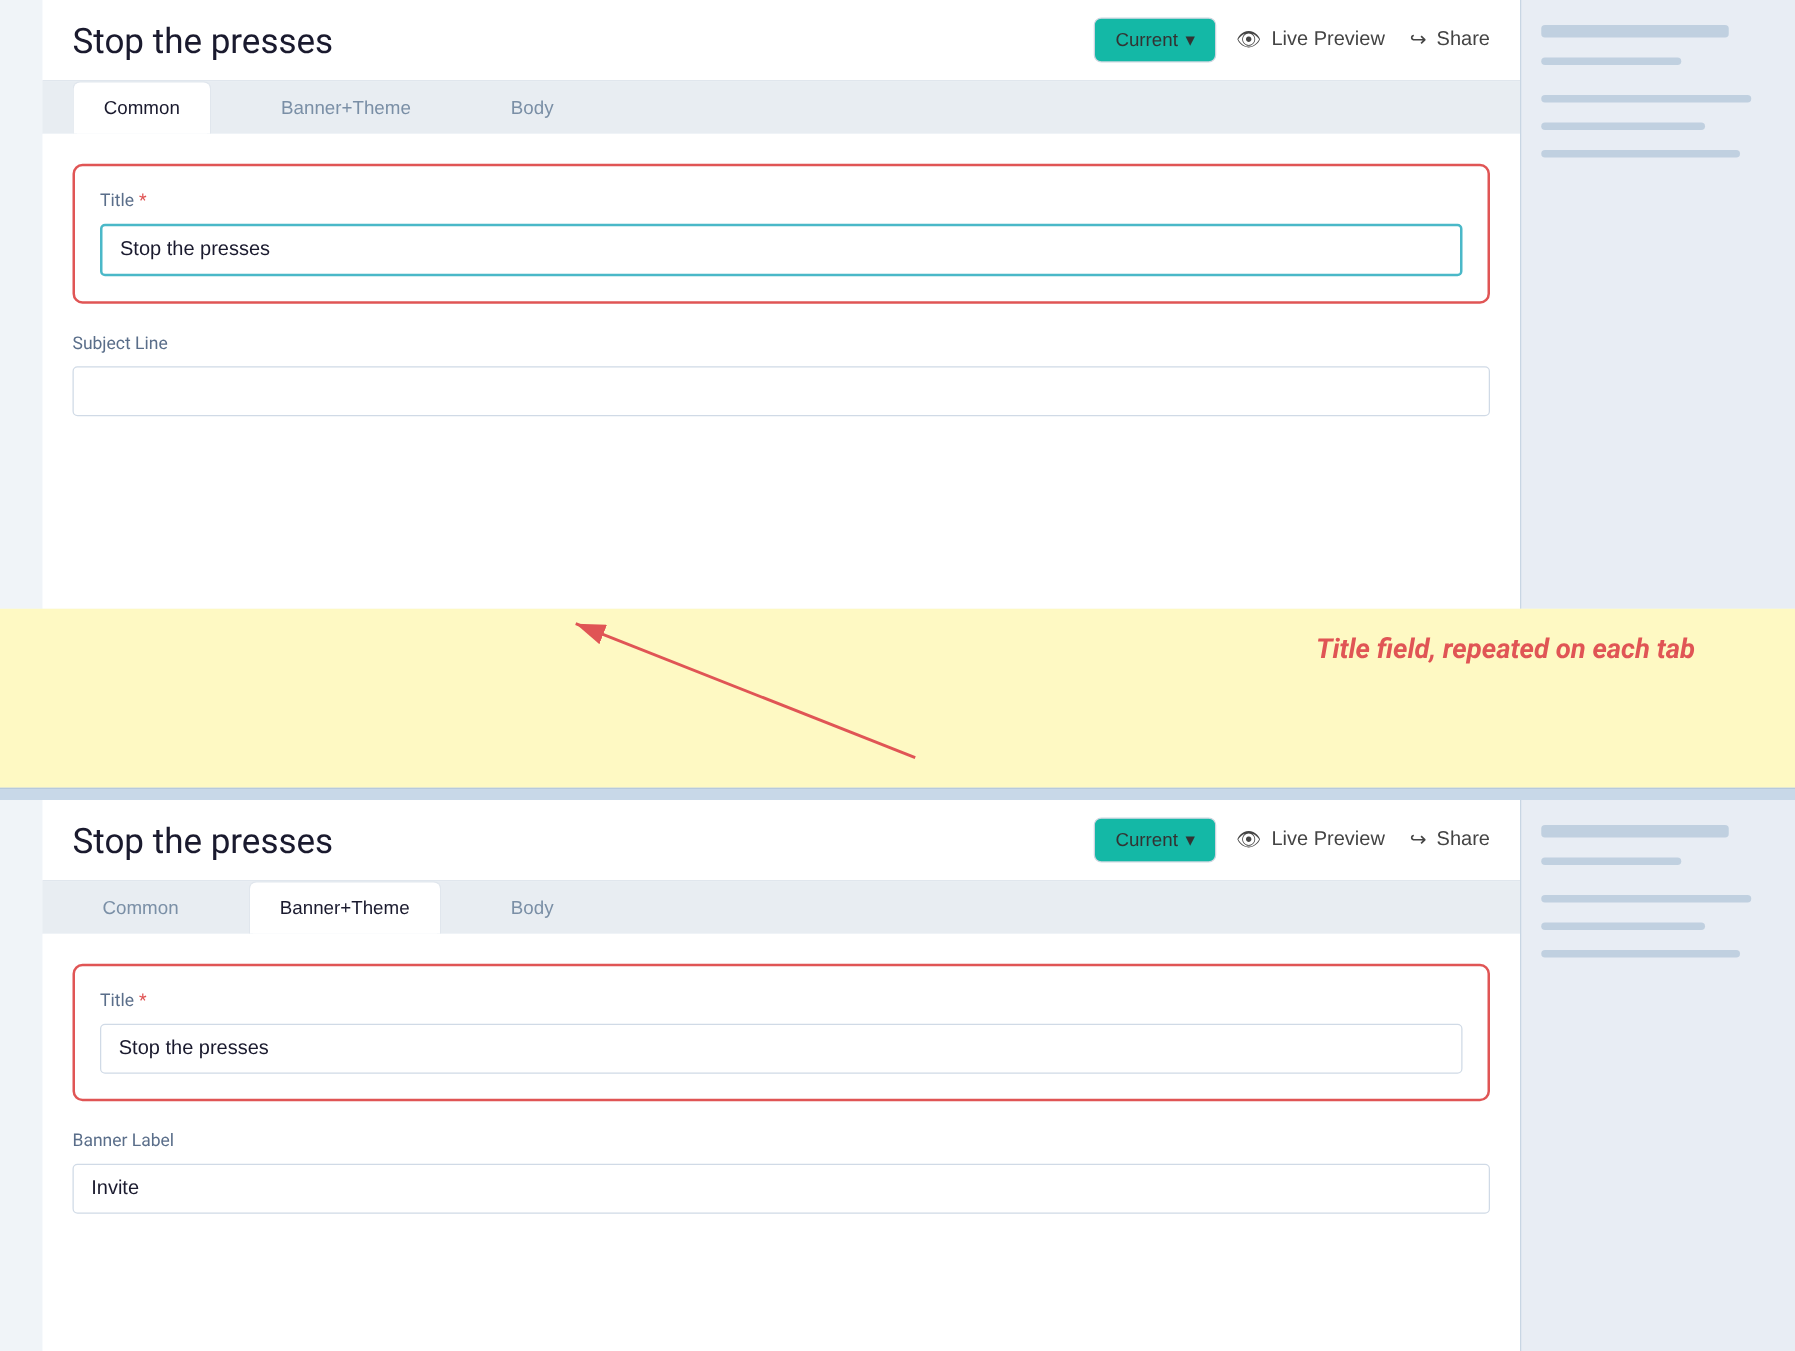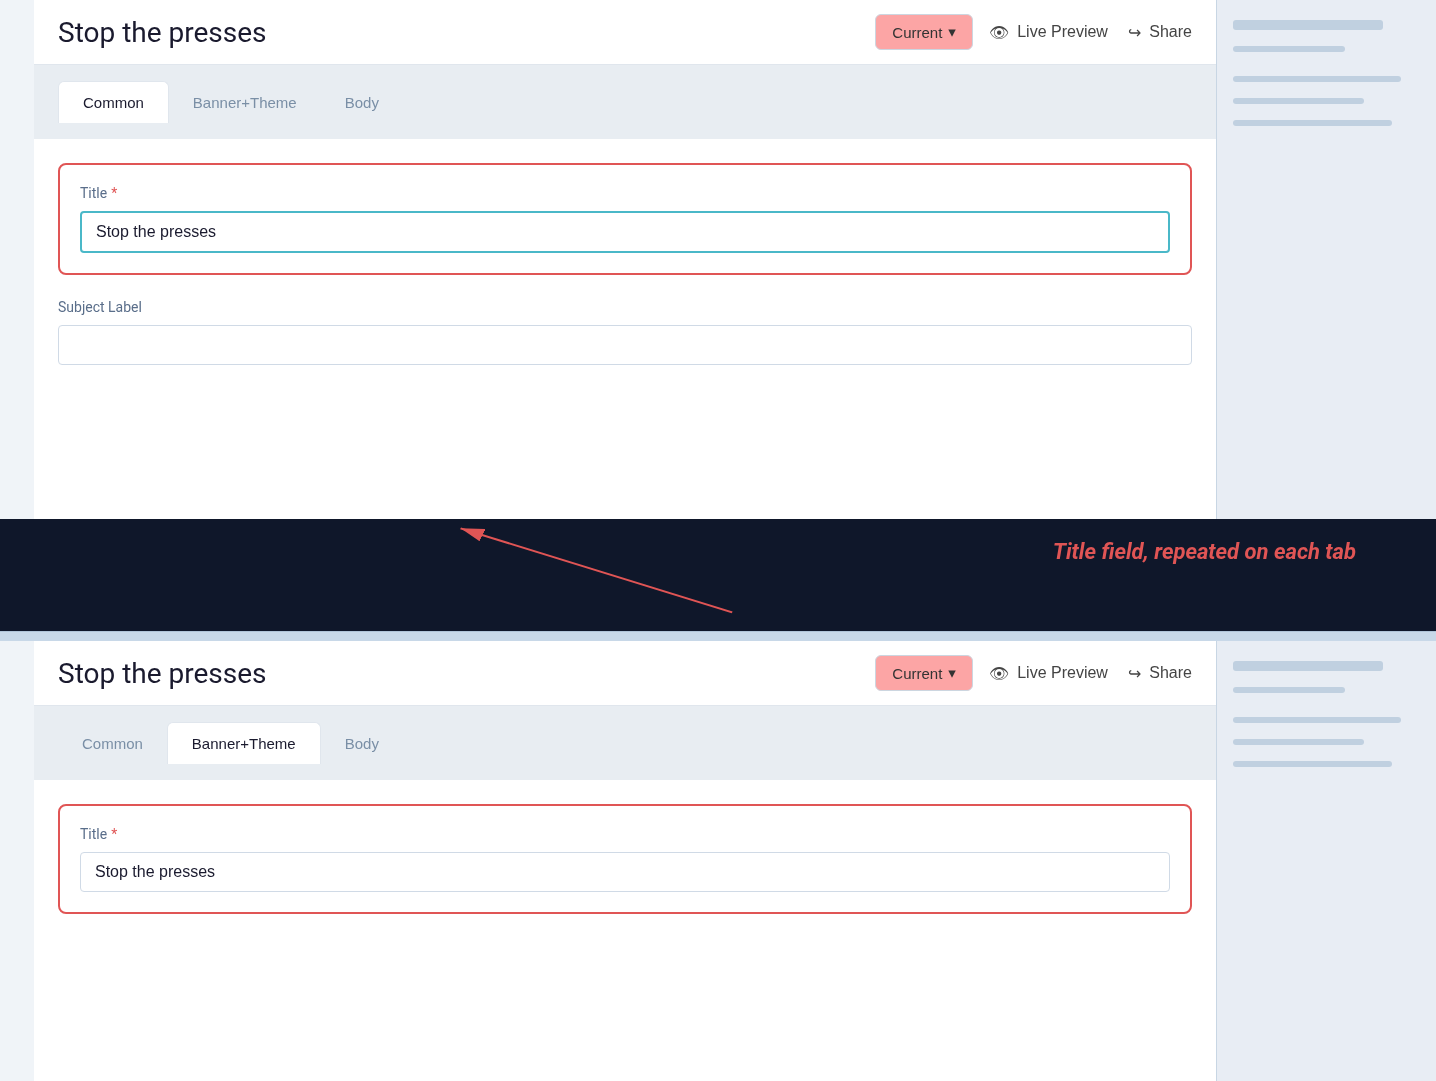--- a/index.html
+++ b/index.html
@@ -27,21 +27,21 @@
       flex: 1;
     }
 
     .version-btn {
       display: flex;
       align-items: center;
       gap: 6px;
       padding: 8px 16px;
       border: 1px solid #ccd6e0;
       border-radius: 6px;
-      background: #fca5a5;
+      background: #14b8a6;
       font-size: 15px;
       color: #333;
       cursor: pointer;
     }
 
     .header-actions {
       display: flex;
       align-items: center;
       gap: 20px;
       margin-left: auto;
@@ -67,22 +67,23 @@
       cursor: pointer;
       background: none;
       border: none;
     }
 
     
     .tabs {
       display: flex;
       align-items: flex-end;
       background: #e8edf2;
-      padding: 16px 24px;
+      padding: 0 24px;
       border-bottom: none;
+      gap: 32px;
     }
 
     .tab {
       padding: 12px 24px;
       font-size: 15px;
       cursor: pointer;
       border: none;
       background: transparent;
       color: #7a8fa6;
       position: relative;
@@ -147,22 +148,22 @@
       outline: none;
     }
 
     .subject-line-section {
       margin-bottom: 24px;
     }
 
     
     .annotation-area {
       position: relative;
-      height: 112px;
-      background: #0f172a;
+      height: 143px;
+      background: #fef9c3;
     }
 
     .annotation-text {
       position: absolute;
       right: 80px;
       top: 20px;
       color: #e05555;
       font-size: 22px;
       font-weight: 700;
       font-style: italic;
@@ -254,21 +255,21 @@
       <div class="form-section">
         <div class="field-label">
           <span>Title</span>
           <span class="required-star">*</span>
         </div>
         <input class="text-input" type="text" value="Stop the presses" style="">
       </div>
 
       <div class="subject-line-section">
         <div class="field-label">
-          <span>Subject Label</span>
+          <span>Subject Line</span>
         </div>
         <input class="text-input-plain" type="text" placeholder="" style="">
       </div>
     </div>
   </div>
 
   <div class="right-sidebar">
     <div class="sidebar-item-line" style="width:80%"></div>
     <div class="sidebar-item-line" style="width:60%; height:6px"></div>
     <div class="sidebar-item-line" style="width:90%; height:6px; margin-top:8px"></div>
@@ -329,20 +330,26 @@
     <div class="content">
 
       <div class="form-section">
         <div class="field-label">
           <span>Title</span>
           <span class="required-star">*</span>
         </div>
         <input class="text-input-plain" type="text" value="Stop the presses" style="">
       </div>
 
+      <div class="subject-line-section">
+        <div class="field-label">
+          <span>Banner Label</span>
+        </div>
+        <input class="text-input-plain" type="text" value="Invite" style="">
+      </div>
     </div>
   </div>
 
   <div class="right-sidebar">
     <div class="sidebar-item-line" style="width:80%"></div>
     <div class="sidebar-item-line" style="width:60%; height:6px"></div>
     <div class="sidebar-item-line" style="width:90%; height:6px; margin-top:8px"></div>
     <div class="sidebar-item-line" style="width:70%; height:6px"></div>
     <div class="sidebar-item-line" style="width:85%; height:6px"></div>
   </div>

